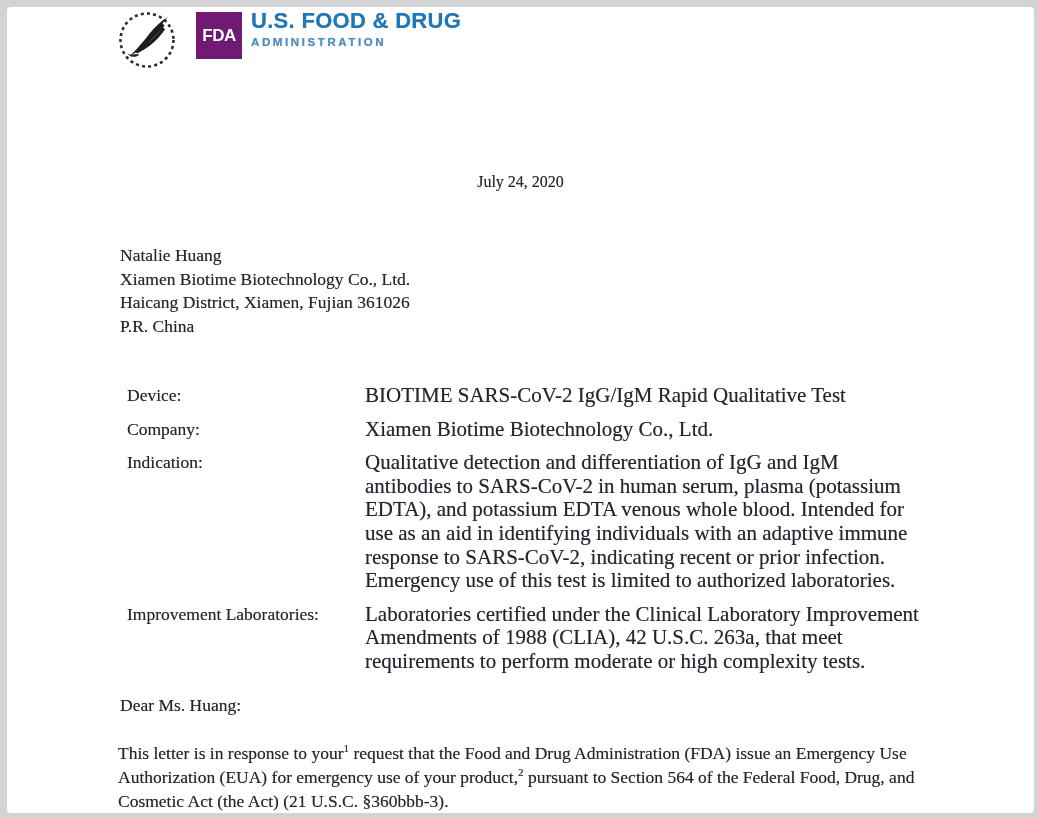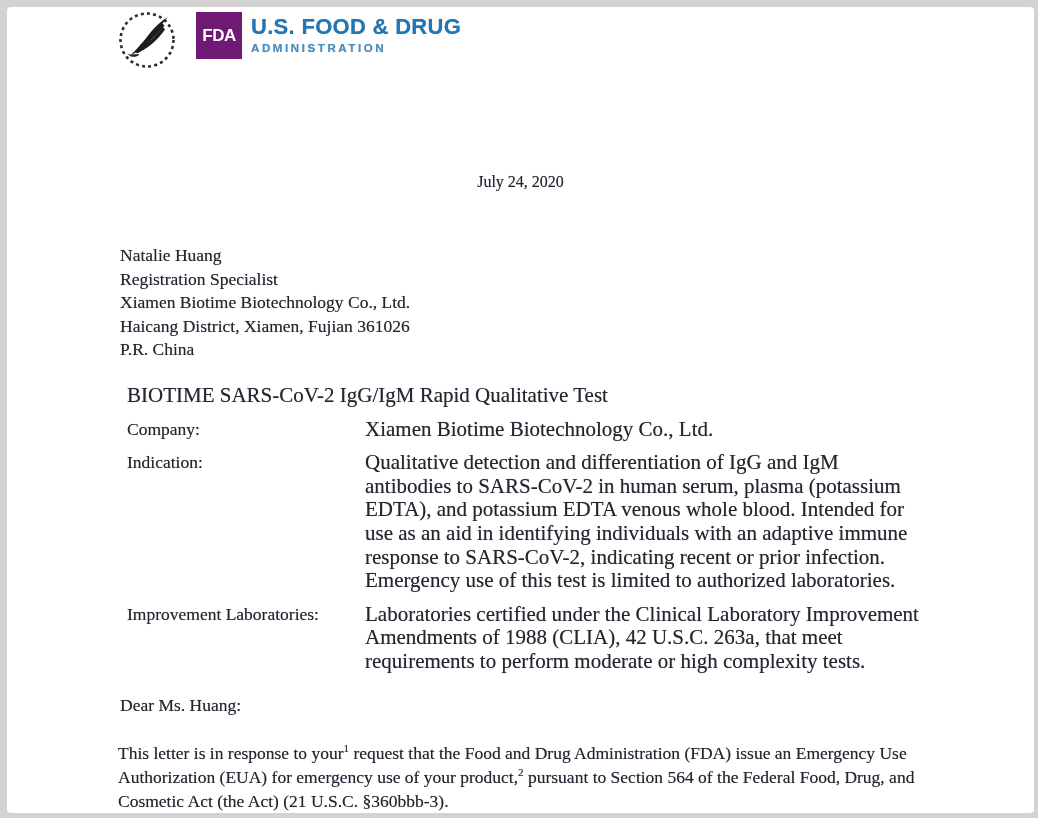--- a/index.html
+++ b/index.html
@@ -28,21 +28,21 @@
   .hhs-seal { width: 62px; height: 62px; }
   .fda-box {
     width: 46px; height: 47px; margin-left: 17px; margin-top: 3px;
     background: #701a75;
     color: #ffffff;
     font-family: "Liberation Sans", sans-serif;
     font-weight: bold; font-size: 17px;
     display: flex; align-items: center; justify-content: center;
     letter-spacing: -0.5px;
   }
-  .brand { margin-left: 9px; margin-top: 6px; font-family: "Liberation Sans", sans-serif; }
+  .brand { margin-left: 9px; font-family: "Liberation Sans", sans-serif; }
   .brand-line1 {
     font-size: 22px; font-weight: bold; color: #1e78b8; letter-spacing: 0.3px;
     line-height: 24px;
   }
   .brand-line2 {
     font-size: 11.5px; font-weight: bold; color: #4592c8; letter-spacing: 2.6px;
     margin-top: 3px;
   }
 
   
@@ -89,28 +89,28 @@
     <div class="brand">
       <div class="brand-line1">U.S. FOOD &amp; DRUG</div>
       <div class="brand-line2">ADMINISTRATION</div>
     </div>
   </div>
 
   <div class="date-line">July 24, 2020</div>
 
   <div class="recipient">
     <div>Natalie Huang</div>
-    <div>Registration Specialist</div>
     <div>Xiamen Biotime Biotechnology Co., Ltd.</div>
     <div>Haicang District, Xiamen, Fujian 361026</div>
     <div>P.R. China</div>
   </div>
 
   <div class="fields">
     <div class="field-row">
+      <div class="field-label">Device:</div>
       <div class="field-value">BIOTIME SARS-CoV-2 IgG/IgM Rapid Qualitative Test</div>
     </div>
     <div class="field-row">
       <div class="field-label">Company:</div>
       <div class="field-value">Xiamen Biotime Biotechnology Co., Ltd.</div>
     </div>
     <div class="field-row">
       <div class="field-label">Indication:</div>
       <div class="field-value">Qualitative detection and differentiation of IgG and IgM antibodies to SARS-CoV-2 in human serum, plasma (potassium EDTA), and potassium EDTA venous whole blood. Intended for use as an aid in identifying individuals with an adaptive immune response to SARS-CoV-2, indicating recent or prior infection. Emergency use of this test is limited to authorized laboratories.</div>
     </div>

